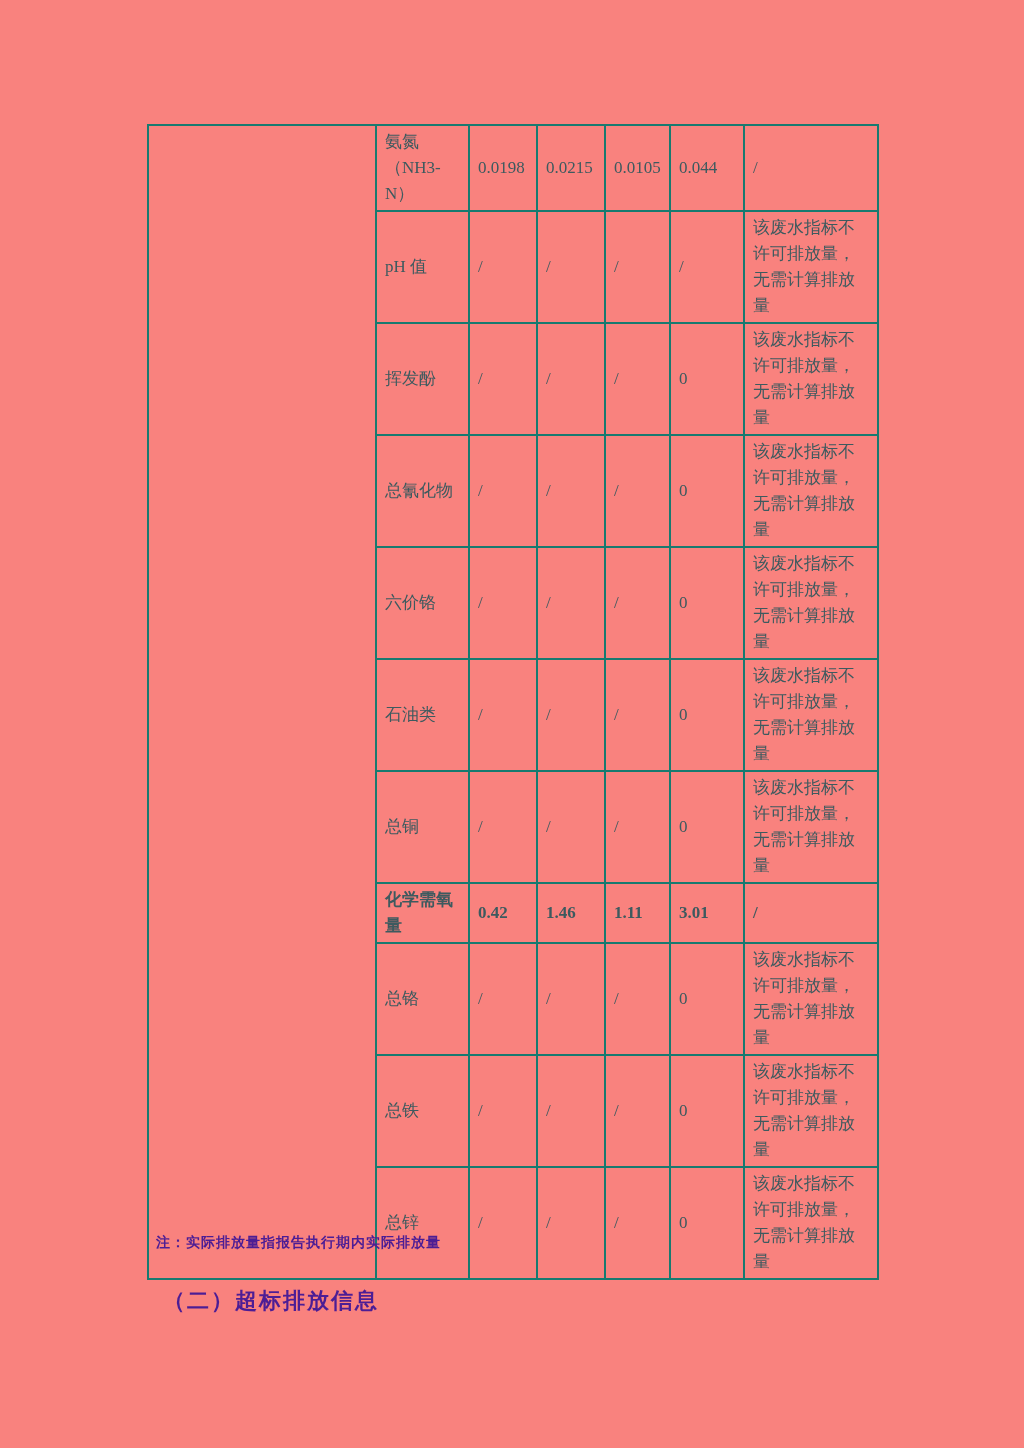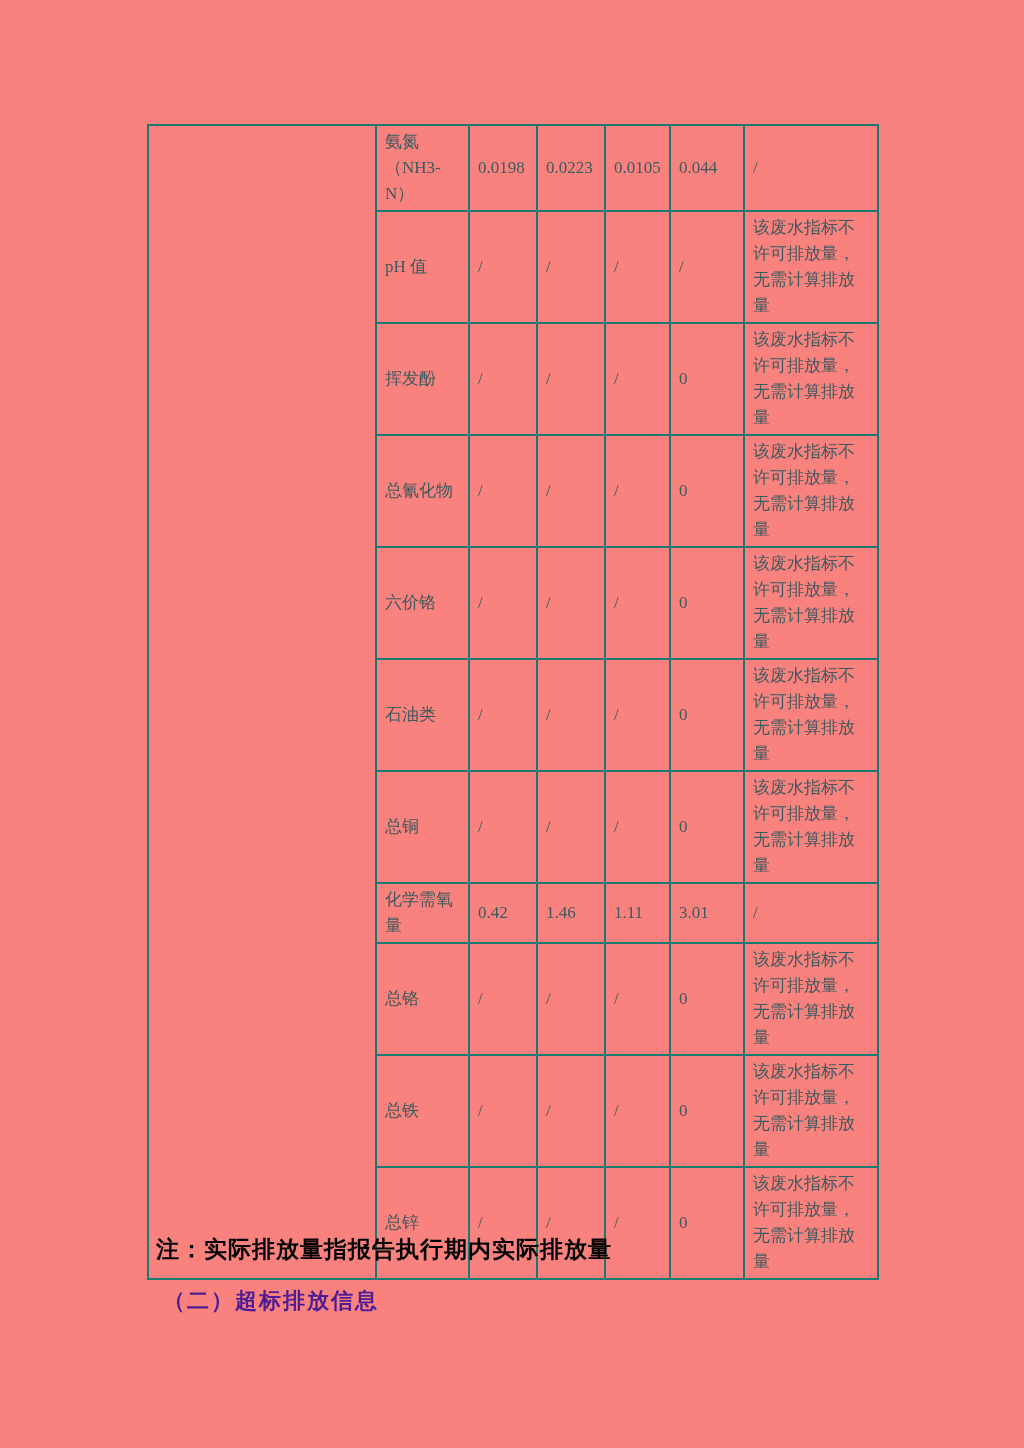--- a/index.html
+++ b/index.html
@@ -28,30 +28,30 @@
     padding: 3px 6px 3px 8px;
     vertical-align: middle;
     font-size: 17px;
     line-height: 26px;
     white-space: pre-line;
     overflow: hidden;
     text-align: left;
   }
   .rh-first  { height: 77px; padding-left: 44px;  }
   .rh-normal { height: 101px; }
-  .rh-short  { height: 59px;  }
+  .rh-short  { height: 59px; font-weight: bold;  }
   .c-left  { }
   .c-note  { }
   .page-note {
     position: absolute;
     left: 156px;
     top: 1234px;
-    font-size: 23px;
+    font-size: 14px;
     font-weight: bold;
-    color: #000000;
+    color: #4c1d95;
     letter-spacing: 1px;
   }
   .section-heading {
     position: absolute;
     left: 163px;
     top: 1286px;
     font-size: 22px;
     font-weight: bold;
     color: #4c1d95;
     letter-spacing: 2px;
@@ -70,21 +70,21 @@
     <col style="width:74px">
     <col style="width:134px">
   </colgroup>
   <tbody>
     <tr class="rh-first">
       <td class="c-left" rowspan="11"></td>
       <td>氨氮
 （NH3-
 N）</td>
       <td>0.0198</td>
-      <td>0.0223</td>
+      <td>0.0215</td>
       <td>0.0105</td>
       <td>0.044</td>
       <td class="c-note">/</td>
     </tr>
     <tr class="rh-normal">
       <td>pH 值</td>
       <td>/</td>
       <td>/</td>
       <td>/</td>
       <td>/</td>

